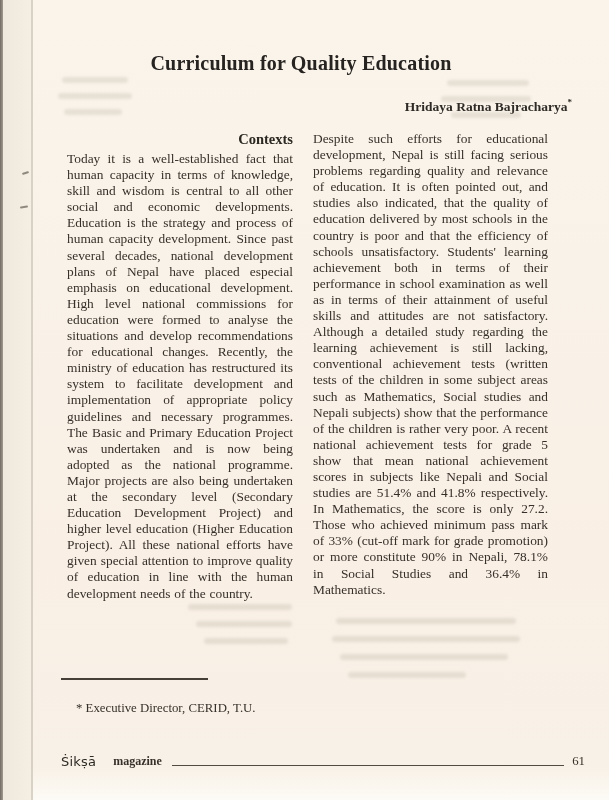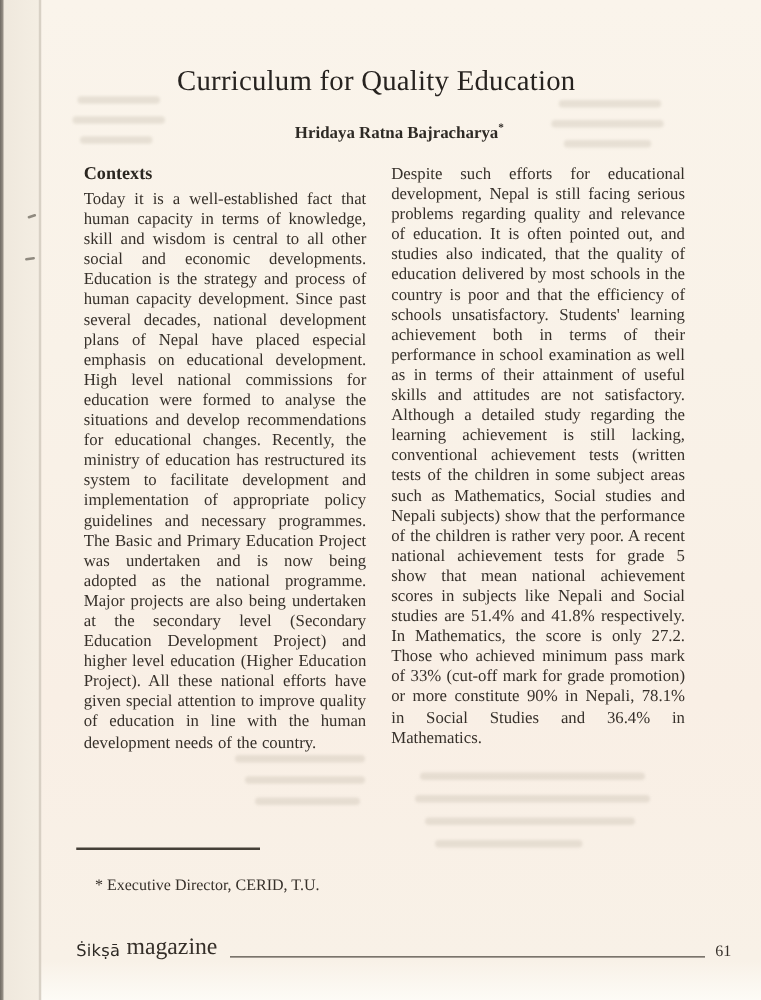--- a/index.html
+++ b/index.html
@@ -30,60 +30,60 @@
   .margin-mark {
     position: absolute; background: #6e6albed; background: #6e685e;
     height: 2px; border-radius: 1px; opacity: .75;
   }
   .mark1 { left: 22px; top: 172px; width: 7px; transform: rotate(-18deg); }
   .mark2 { left: 20px; top: 206px; width: 8px; transform: rotate(-8deg); }
 
   .title {
     position: absolute; left: 31px; top: 52px; width: 540px;
     margin: 0; text-align: center;
-    font-size: 23px; font-weight: normal; color: #272320;
+    font-size: 20px; font-weight: bold; color: #272320;
     letter-spacing: .2px;
   }
   .author {
     position: absolute; left: 67px; top: 97px; width: 505px;
-    text-align: center; font-size: 13.5px; font-weight: bold; color: #2e2a25;
+    text-align: right; font-size: 13.5px; font-weight: bold; color: #2e2a25;
   }
   .author sup { font-size: 9px; }
 
   .columns {
     position: absolute; left: 67px; top: 131px; width: 481px;
     display: flex; gap: 20px;
     color: #36302a;
   }
   .col { font-size: 13.4px; line-height: 16.1px; text-align: justify; }
   .col-left  { width: 226px; }
   .col-right { width: 235px; }
   .col h2 {
     margin: 0 0 3px 0; font-size: 14.5px; line-height: 17px;
-    font-weight: bold; color: #2b2721; text-align: left;
+    font-weight: bold; color: #2b2721; text-align: right;
   }
   .col p { margin: 0; word-spacing: .5px; }
 
   .footnote-rule {
     position: absolute; left: 61px; top: 678px; width: 147px; height: 2px;
     background: #453f37;
   }
   .footnote {
     position: absolute; left: 61px; top: 686px; width: 320px; margin: 15px;
     font-size: 12.8px; color: #36302a;
   }
   .footer {
     position: absolute; left: 61px; top: 710px; width: 524px;
     display: flex; align-items: flex-end; color: #36302a;
   }
   .journal-name {
     font-family: "DejaVu Sans", "Liberation Sans", sans-serif;
     font-size: 13px; color: #2e2a25; letter-spacing: .2px; margin-top: 44px;
   }
-  .journal-suffix { font-size: 19px; margin-left: 5px; }
+  .journal-suffix { font-size: 12px; margin-left: 17px; font-weight: bold; }
   .footer-rule {
     flex: 1; height: 1px; border-bottom: 1.6px solid #3f3932;
     margin: 0 8px 3px 10px; opacity: .9;
   }
   .page-num { font-size: 12.8px; }
 
   
   .smudge {
     position: absolute; background: #b7ad9c; opacity: .28;
     filter: blur(1.4px); border-radius: 3px; height: 6px;

